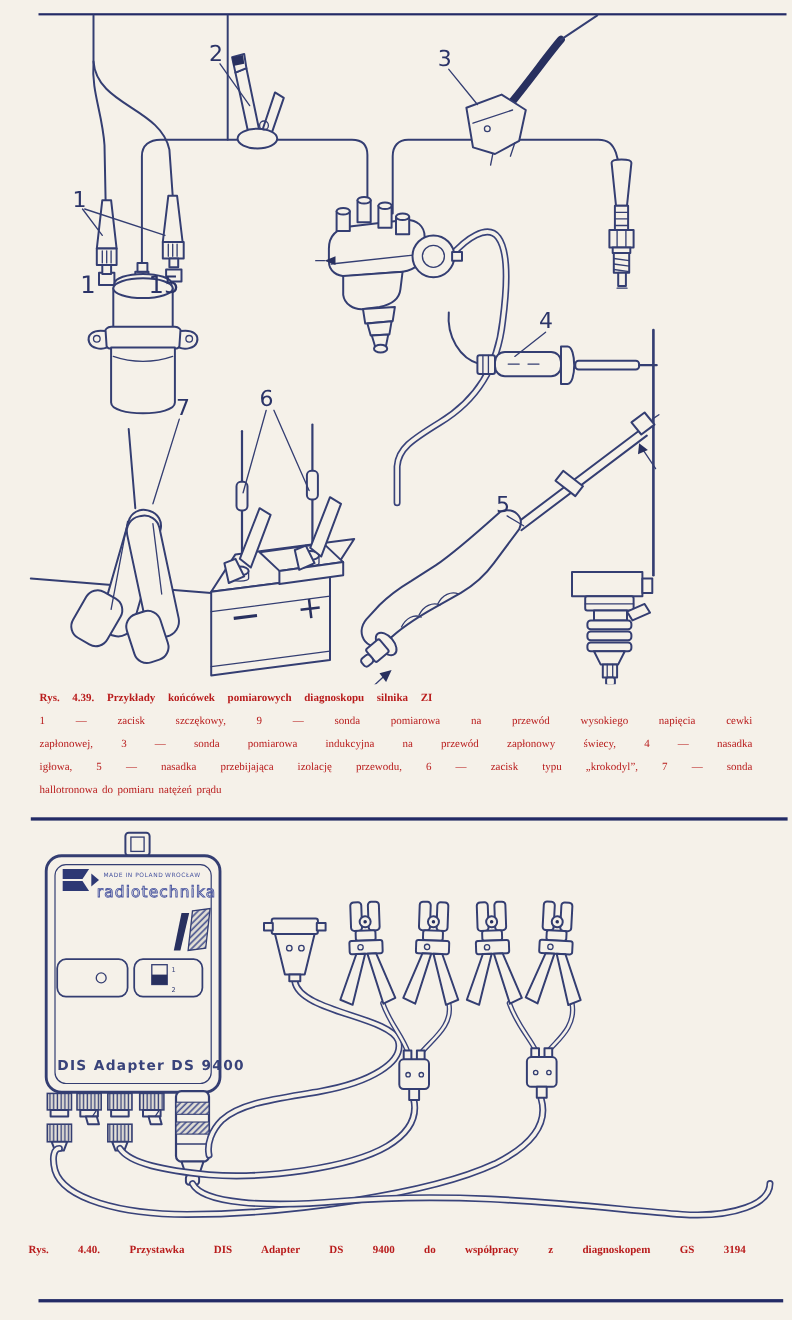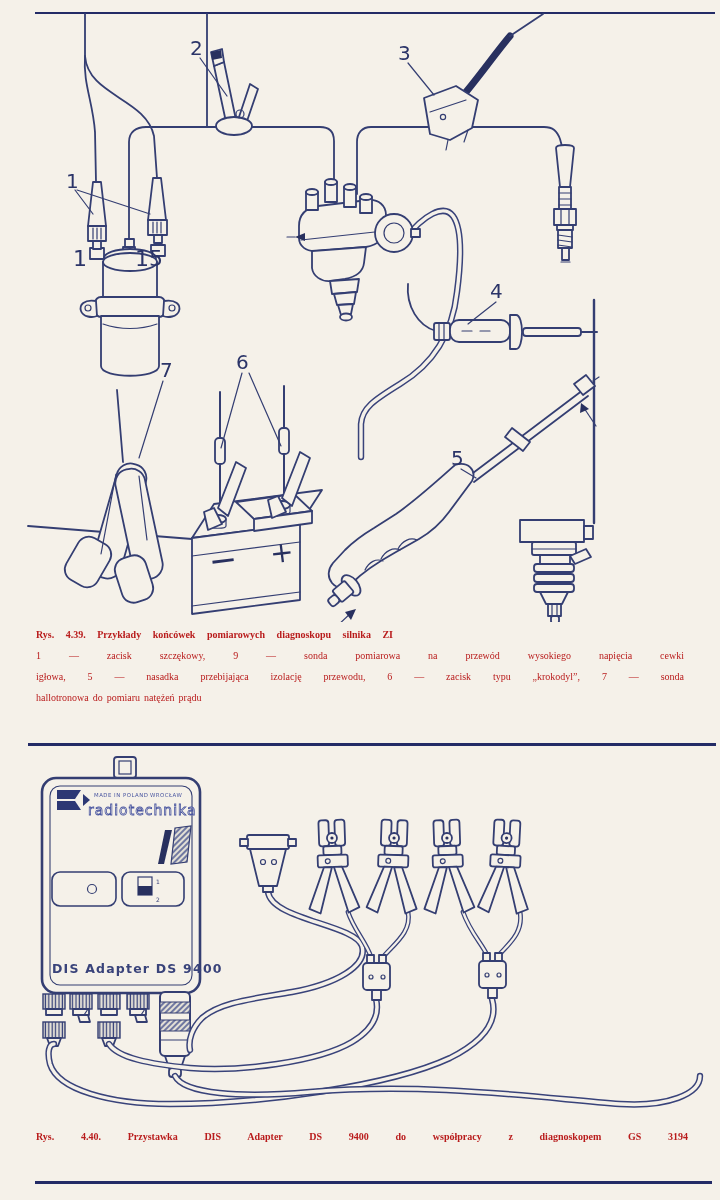--- a/index.html
+++ b/index.html
@@ -223,20 +223,21 @@
       <text class="cl" x="236" y="369">6</text>
       <path class="th" d="M242,373 L221,448 M249,373 L281,446"></path>
       <text class="cl" x="160" y="377">7</text>
       <path class="th" d="M163,381 L139,458"></path>
     </g>
   </svg>
 
   <div class="cap" style="left:36px;top:624px;width:648px">
     <div class="t">Rys. 4.39. Przykłady końcówek pomiarowych diagnoskopu silnika ZI</div>
     <div class="jl">1 — zacisk szczękowy, 9 — sonda pomiarowa na przewód wysokiego napięcia cewki</div>
+    <div class="jl">zapłonowej, 3 — sonda pomiarowa indukcyjna na przewód zapłonowy świecy, 4 — nasadka</div>
     <div class="jl">igłowa, 5 — nasadka przebijająca izolację przewodu, 6 — zacisk typu „krokodyl”, 7 — sonda</div>
     <div class="pl">hallotronowa do pomiaru natężeń prądu</div>
   </div>
 
   <div class="rule" style="left:28px;top:743px;width:688px;height:2.5px"></div>
 
   <svg class="fig" style="top:750px" width="720" height="372" viewBox="0 750 720 372">
     <defs>
       <pattern id="hatch" width="4" height="4" patternUnits="userSpaceOnUse" patternTransform="rotate(45)">
         <rect width="4" height="4" fill="#e3e0d6"></rect>
@@ -357,18 +358,18 @@
       <rect class="fl" x="247" y="835" width="42" height="14" rx="2"></rect>
       <rect class="fl" x="240" y="839" width="8" height="7"></rect>
       <rect class="fl" x="288" y="839" width="8" height="7"></rect>
       <polygon class="fl" points="250,849 286,849 277,886 259,886"></polygon>
       <circle class="th" cx="263" cy="862" r="2.5"></circle>
         <circle class="th" cx="274" cy="862" r="2.5"></circle>
       <rect class="fl" x="263" y="886" width="10" height="6"></rect>
     </g>
   </svg>
 
-  <div class="cap b" style="left:36px;top:1126px;width:652px">
+  <div class="cap b" style="left:26px;top:1126px;width:652px">
     <div class="jl">Rys. 4.40. Przystawka DIS Adapter DS 9400 do współpracy z diagnoskopem GS 3194</div>
   </div>
 
   <div class="rule" style="left:35px;top:1181px;width:677px;height:2.5px"></div>
 </div>
 
 </body></html>

